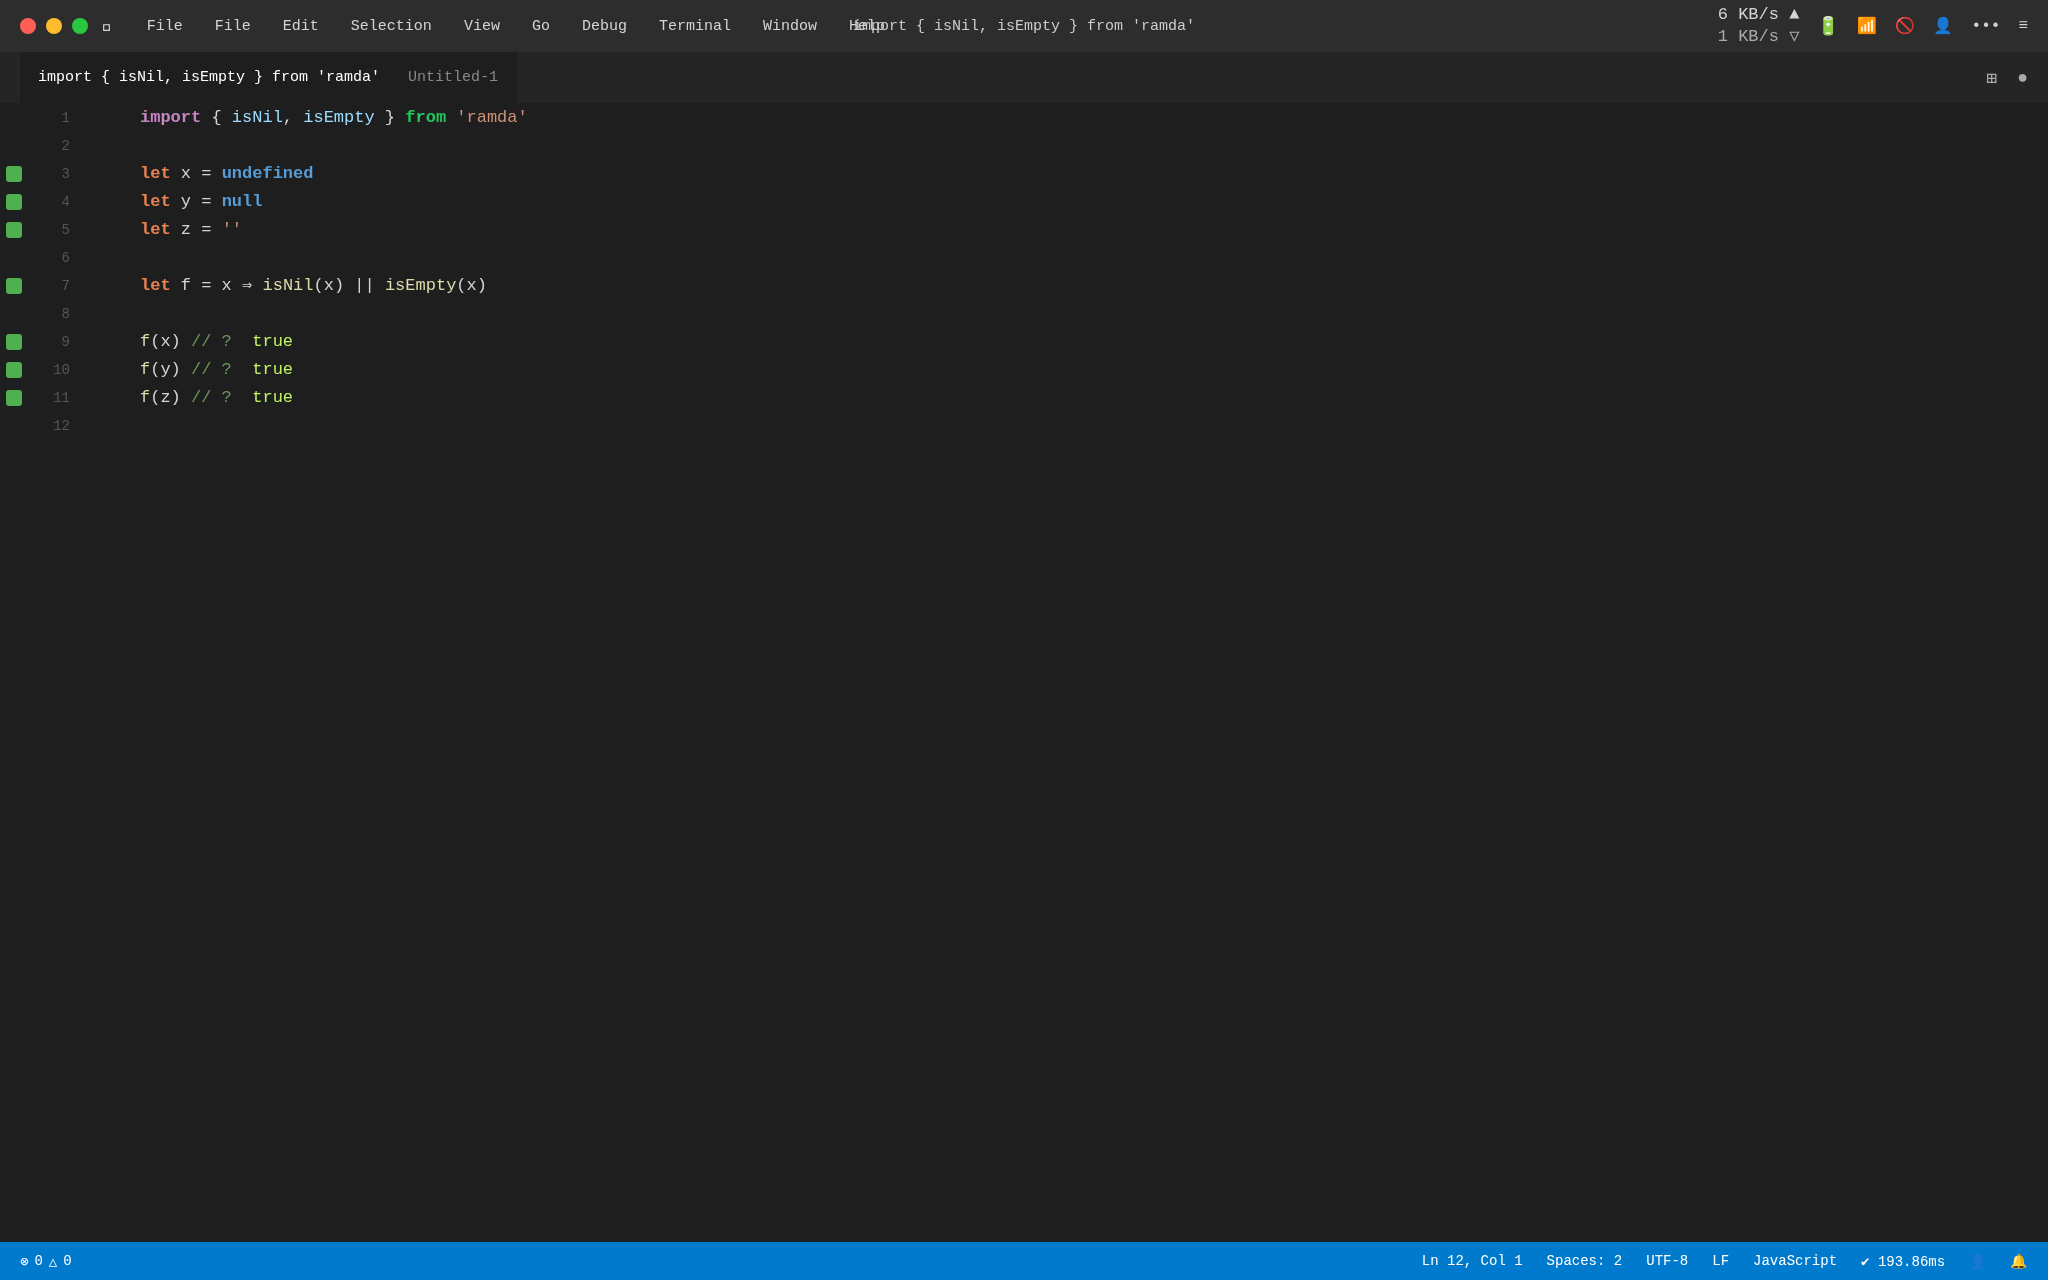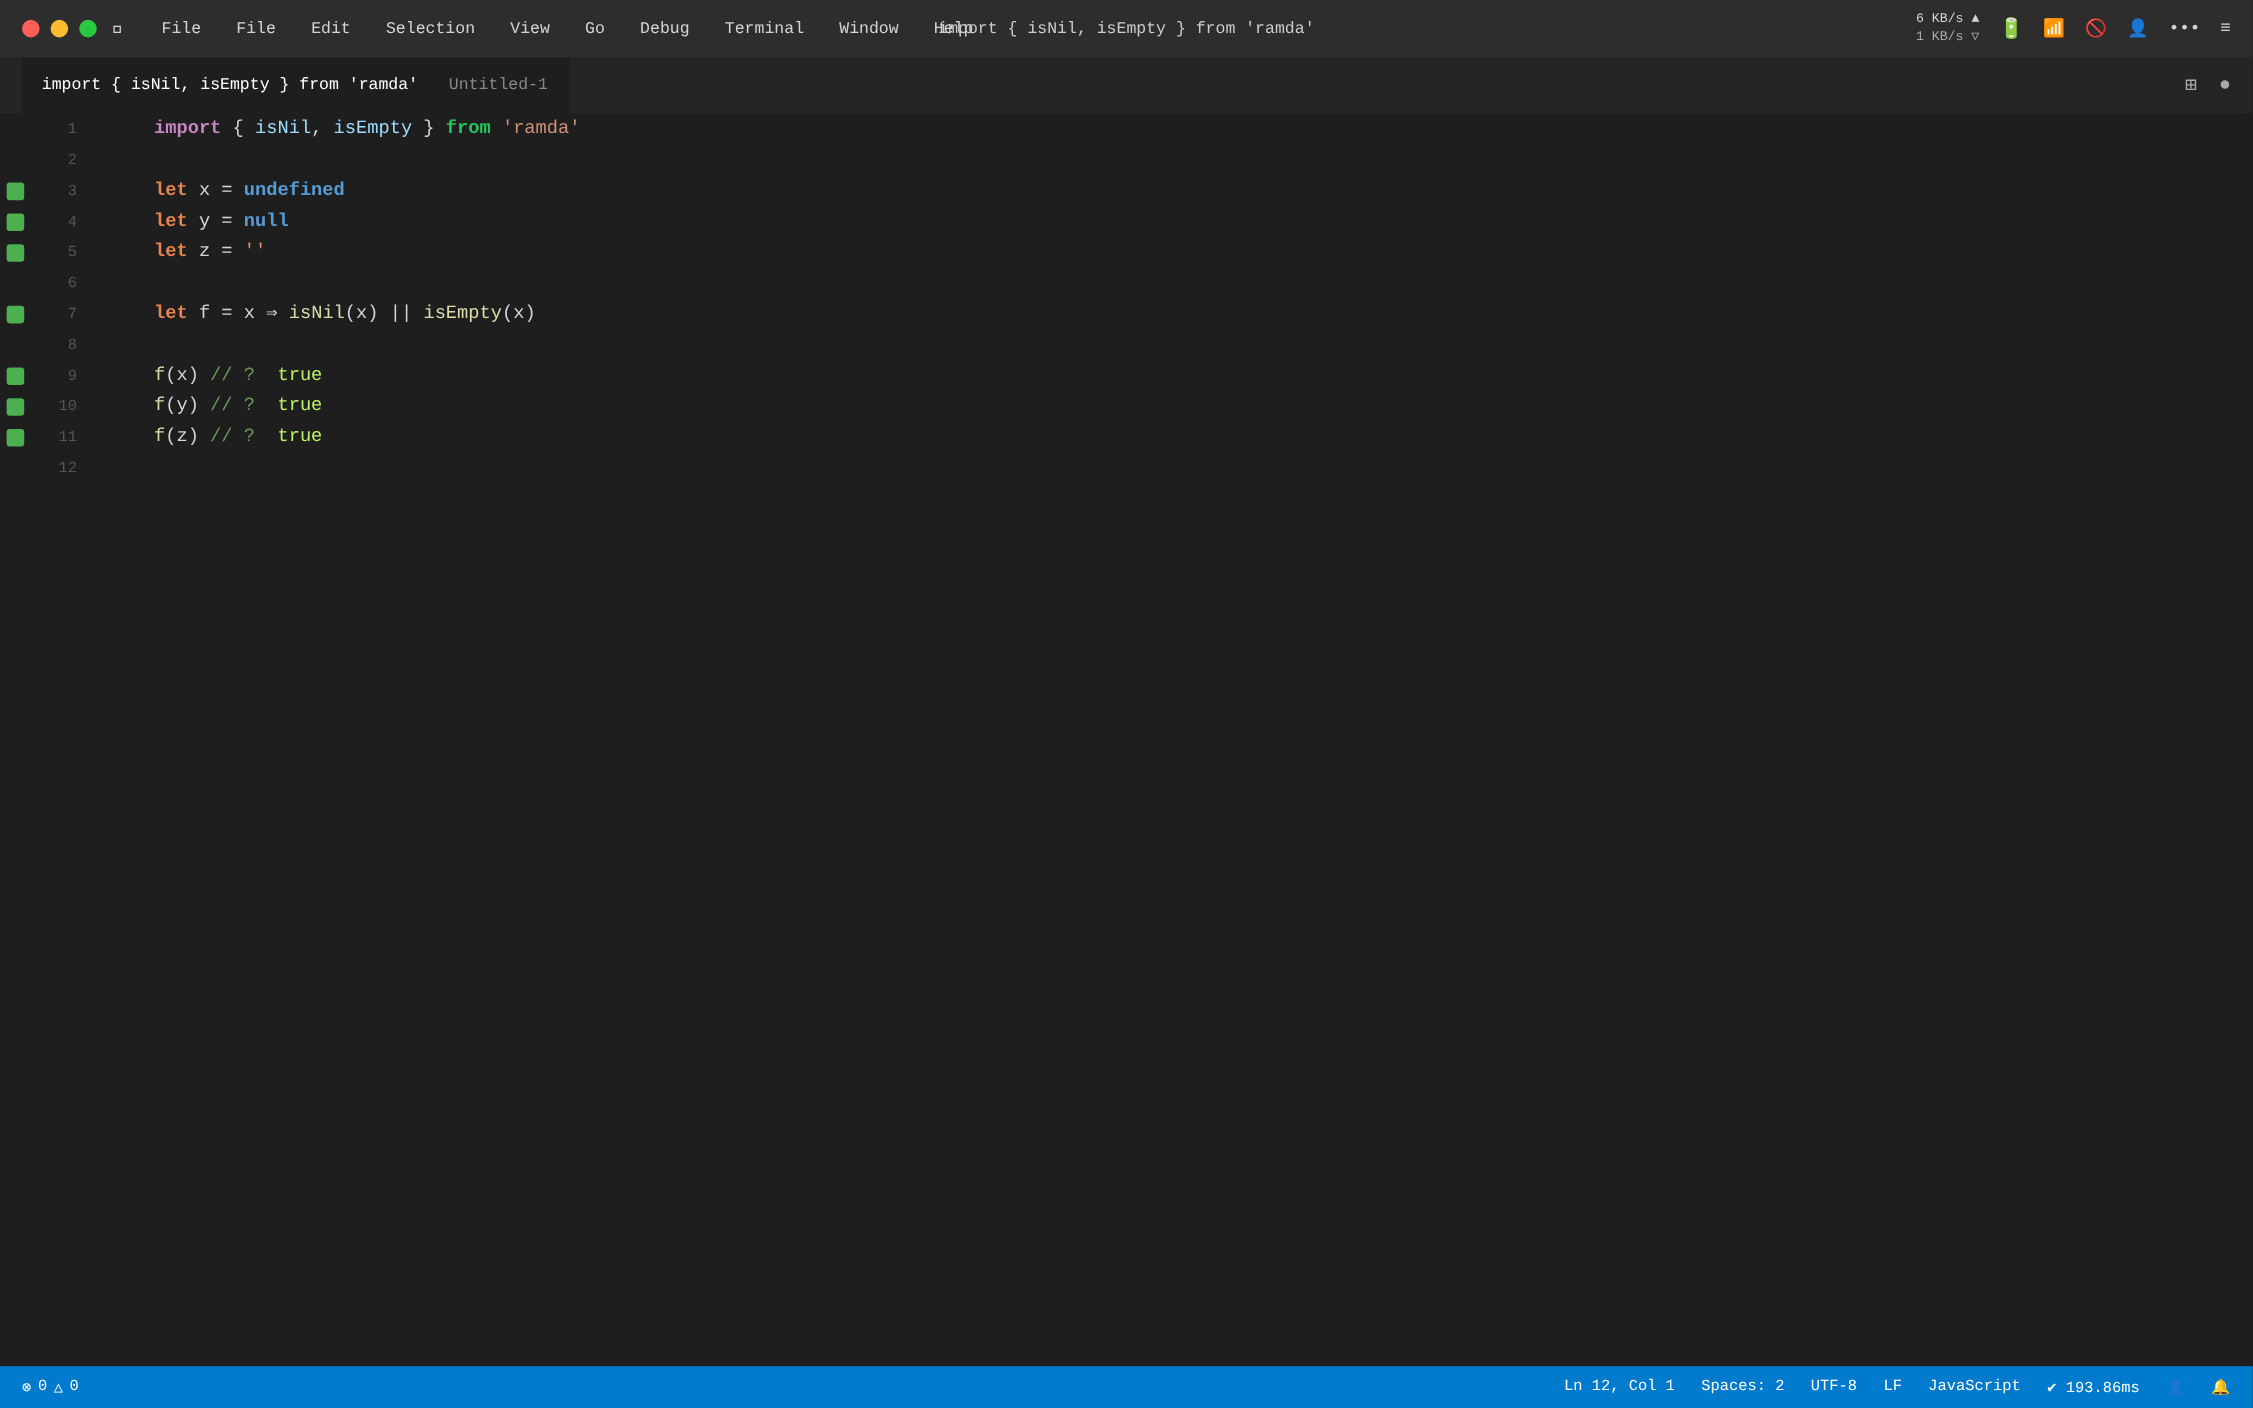--- a/index.html
+++ b/index.html
@@ -69,21 +69,21 @@
       display: flex;
       align-items: center;
       gap: 18px;
       font-size: 13px;
       color: #aaaaaa;
     }
     .status-network {
       display: flex;
       flex-direction: column;
       align-items: flex-end;
-      font-size: 12px;
+      font-size: 17px;
       line-height: 1.3;
     }
     .status-net-up { color: #d4d4d4; }
     .status-net-down { color: #aaaaaa; }
     .battery-icon {
       font-size: 18px;
       color: #d4d4d4;
     }
     .wifi-icon { font-size: 16px; color: #d4d4d4; }
     .titlebar-icon { font-size: 16px; color: #d4d4d4; }

